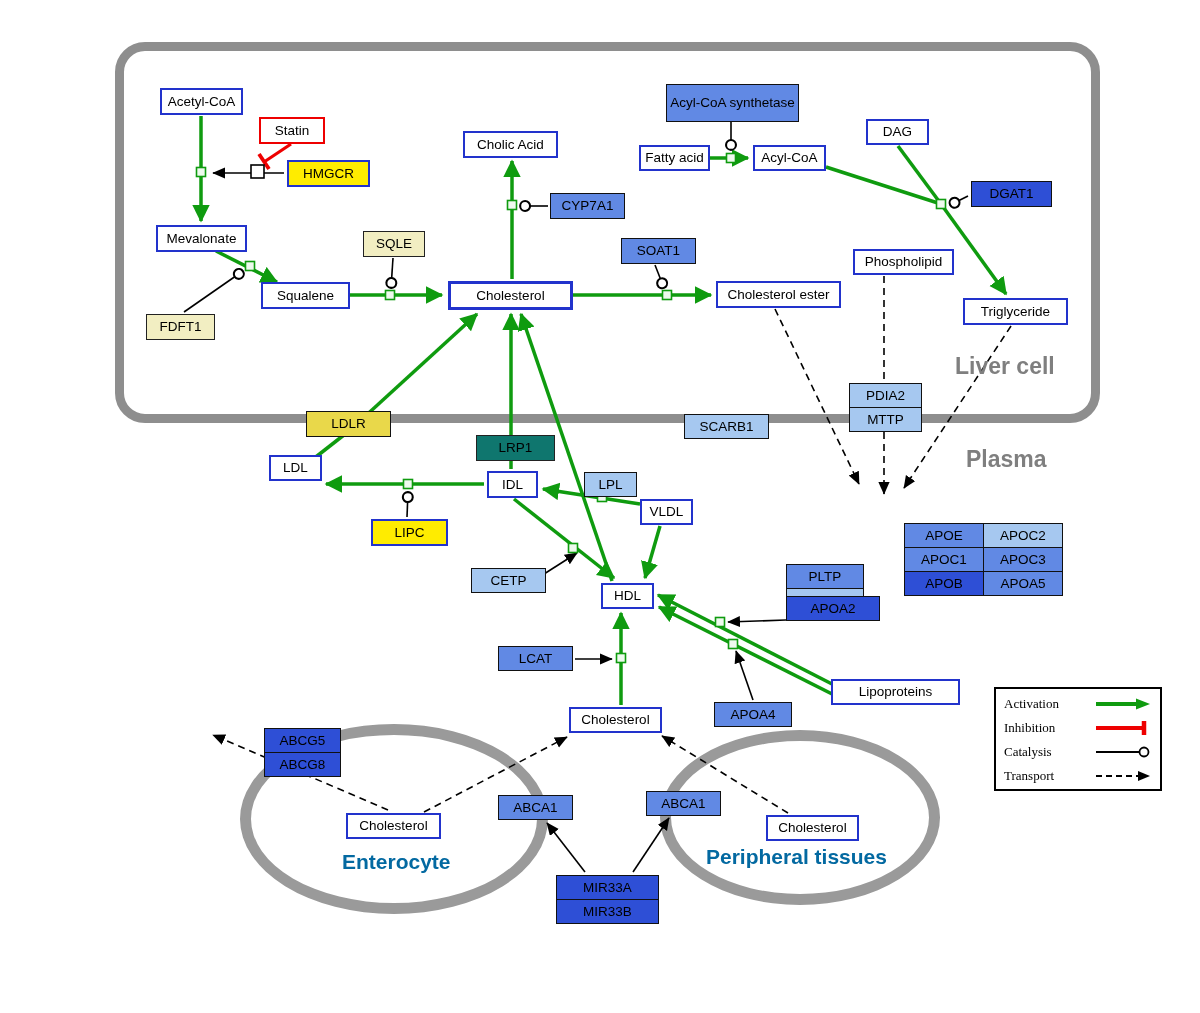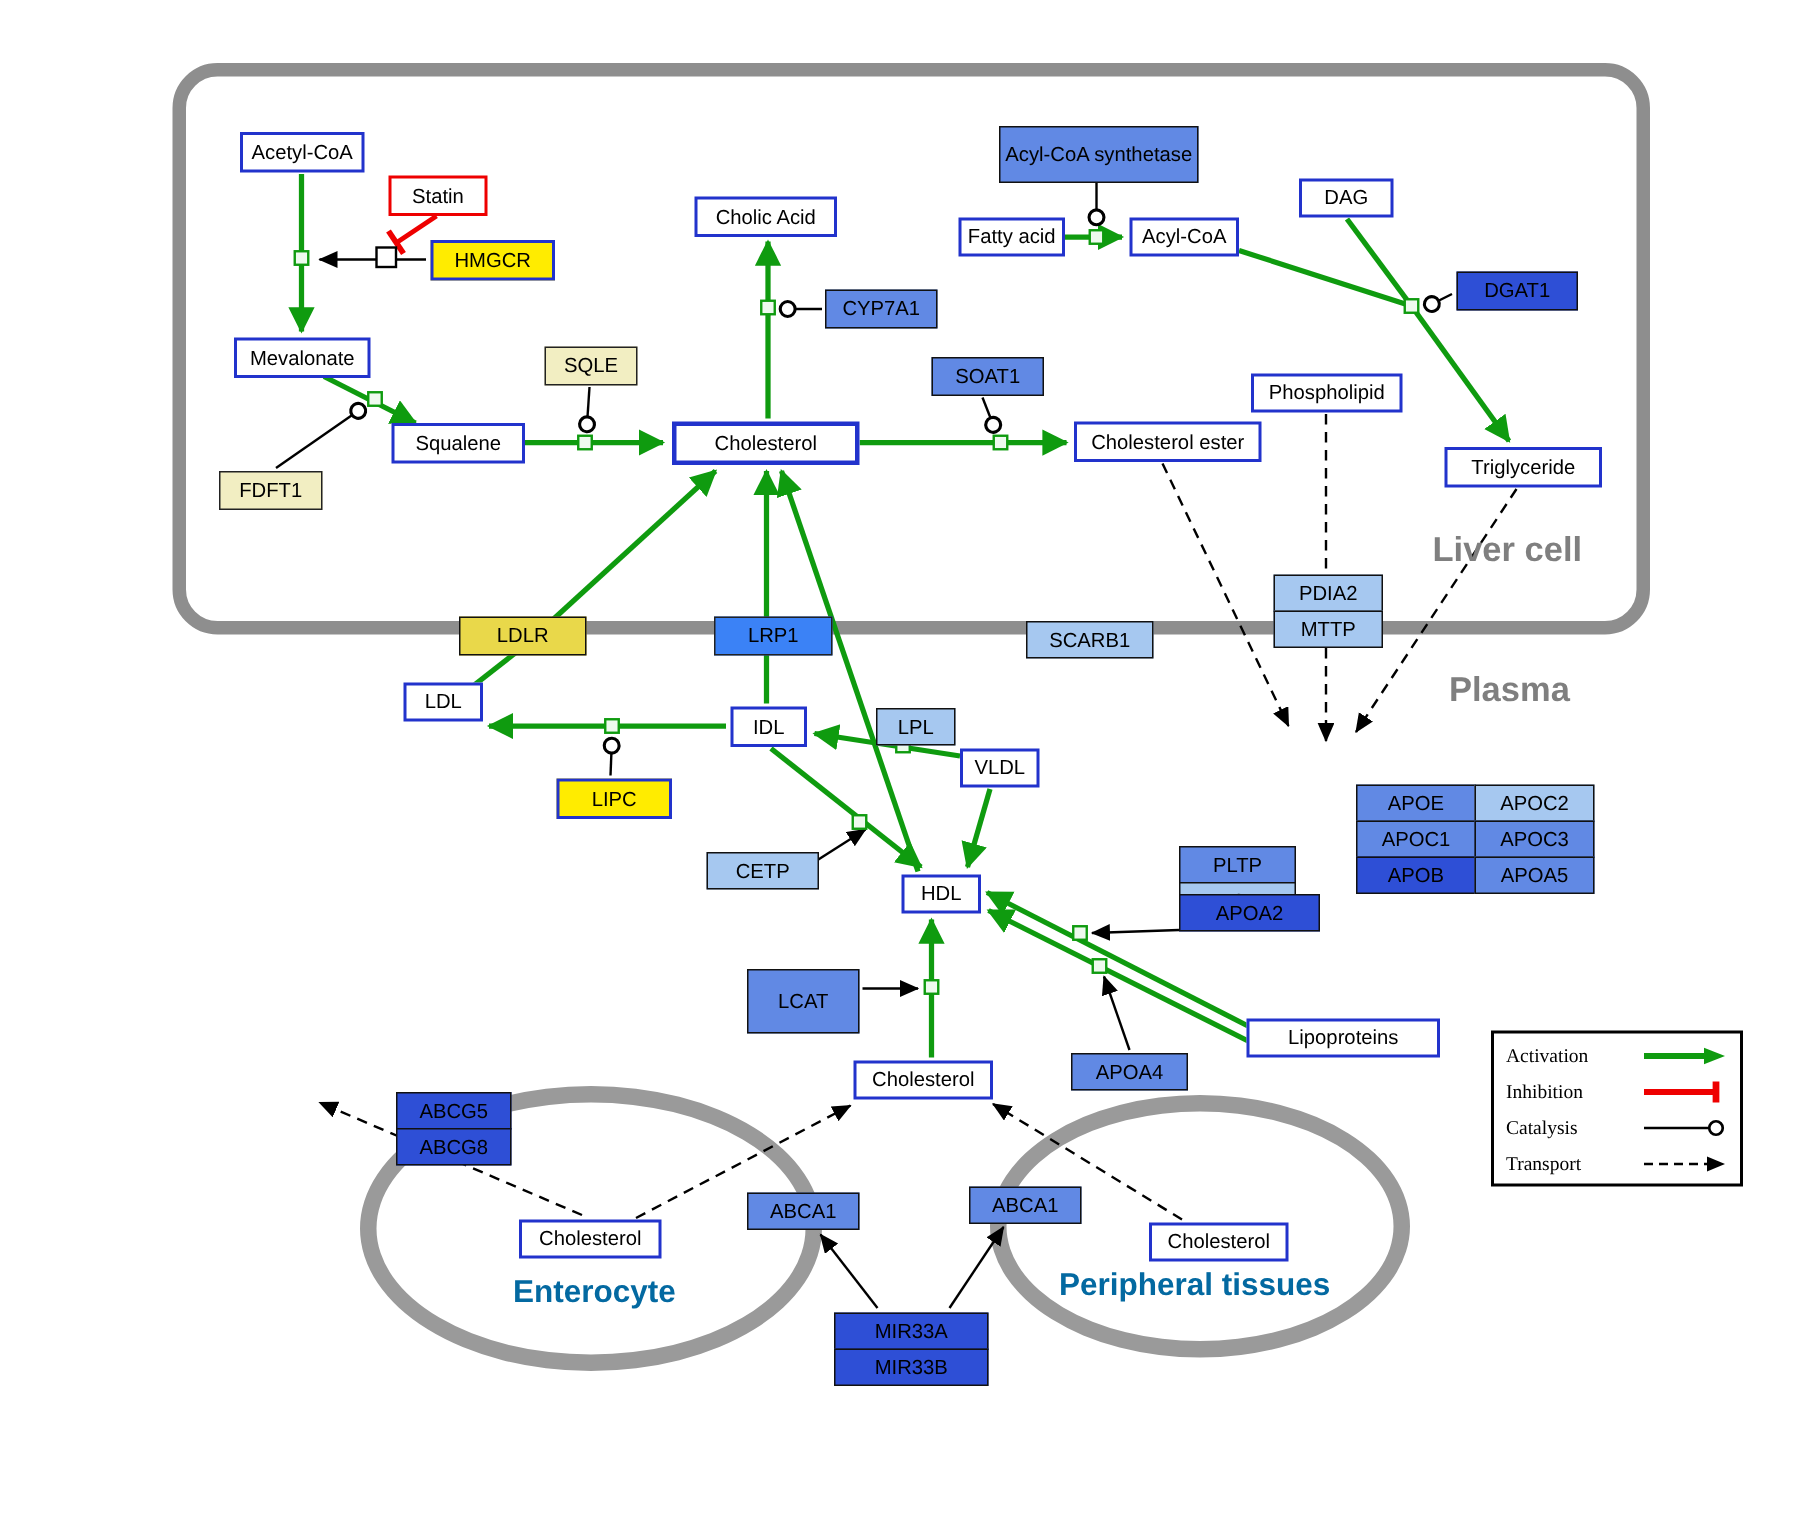--- a/index.html
+++ b/index.html
@@ -15,21 +15,21 @@
   .node {
     position:absolute; z-index:2; display:flex; align-items:center; justify-content:center;
     text-align:center; font-size:13.5px; line-height:1.12; color:#000;
     background:#fff; border:2px solid #2233cc;
   }
   .thick { border-width:3px; }
   .red-border { border:2.5px solid #ee0000;text-align:right; }
   .yellow { background:#ffec00; }
   .yellow2 { background:#e9d84a; border:1.5px solid #111; }
   .pale { background:#f2eec2; border:1.5px solid #222; }
-  .pale2 { background:#3b82f6; border:1.5px solid #222; }
+  .pale2 { background:#0f766e; border:1.5px solid #222;margin-top:24px; }
   .blight { background:#a6c8f0; border:1.5px solid #111; }
   .bmed { background:#6189e4; border:1.5px solid #111; }
   .bdark { background:#2e4fd6; border:1.5px solid #111; }
   .region-label { position:absolute; z-index:2; font-weight:bold; color:#7f7f7f; font-size:23px; }
   .region-label.small { font-size:21px; color:#0369a1; }
   .legend {
     position:absolute; left:994px; top:687px; width:168px; height:104px;
     border:2.5px solid #000; background:#fff; z-index:3; padding:3px 0;
   }
   .legend-row { display:flex; align-items:center; justify-content:space-between; padding:0 8px; height:24px; }
@@ -146,37 +146,37 @@
 <div class="node thick" style="left:448px;top:281px;width:125px;height:29px">Cholesterol</div>
 <div class="node" style="left:463px;top:131px;width:95px;height:27px">Cholic Acid</div>
 <div class="node bmed" style="left:550px;top:193px;width:75px;height:26px">CYP7A1</div>
 <div class="node bmed" style="left:621px;top:238px;width:75px;height:26px">SOAT1</div>
 <div class="node" style="left:716px;top:281px;width:125px;height:27px">Cholesterol ester</div>
 <div class="node bmed" style="left:666px;top:84px;width:133px;height:38px">Acyl-CoA synthetase</div>
 <div class="node" style="left:639px;top:145px;width:71px;height:26px">Fatty acid</div>
 <div class="node" style="left:753px;top:145px;width:73px;height:26px">Acyl-CoA</div>
 <div class="node" style="left:866px;top:119px;width:63px;height:26px">DAG</div>
 <div class="node bdark" style="left:971px;top:181px;width:81px;height:26px">DGAT1</div>
-<div class="node" style="left:834px;top:249px;width:101px;height:26px">Phospholipid</div>
+<div class="node" style="left:853px;top:249px;width:101px;height:26px">Phospholipid</div>
 <div class="node" style="left:963px;top:298px;width:105px;height:27px">Triglyceride</div>
 <div class="node blight" style="left:849px;top:383px;width:73px;height:25px">PDIA2</div>
 <div class="node blight" style="left:849px;top:407px;width:73px;height:25px">MTTP</div>
 
 <div class="node yellow2" style="left:306px;top:411px;width:85px;height:26px">LDLR</div>
 <div class="node pale2" style="left:476px;top:411px;width:79px;height:26px">LRP1</div>
 <div class="node blight" style="left:684px;top:414px;width:85px;height:25px">SCARB1</div>
 
 <div class="node" style="left:269px;top:455px;width:53px;height:26px">LDL</div>
 <div class="node" style="left:487px;top:471px;width:51px;height:27px">IDL</div>
 <div class="node blight" style="left:584px;top:472px;width:53px;height:25px">LPL</div>
 <div class="node" style="left:640px;top:499px;width:53px;height:26px">VLDL</div>
 <div class="node yellow" style="left:371px;top:519px;width:77px;height:27px">LIPC</div>
 <div class="node blight" style="left:471px;top:568px;width:75px;height:25px">CETP</div>
 <div class="node" style="left:601px;top:583px;width:53px;height:26px">HDL</div>
-<div class="node bmed" style="left:498px;top:646px;width:75px;height:43px">LCAT</div>
+<div class="node bmed" style="left:498px;top:646px;width:75px;height:25px">LCAT</div>
 <div class="node bmed" style="left:786px;top:564px;width:78px;height:25px">PLTP</div>
 <div class="node blight" style="left:786px;top:588px;width:78px;height:25px">APOA1</div>
 <div class="node bdark" style="left:786px;top:596px;width:94px;height:25px">APOA2</div>
 <div class="node bmed" style="left:714px;top:702px;width:78px;height:25px">APOA4</div>
 <div class="node" style="left:831px;top:679px;width:129px;height:26px">Lipoproteins</div>
 
 <div class="node bmed" style="left:904px;top:523px;width:80px;height:25px">APOE</div>
 <div class="node blight" style="left:983px;top:523px;width:80px;height:25px">APOC2</div>
 <div class="node bmed" style="left:904px;top:547px;width:80px;height:25px">APOC1</div>
 <div class="node bmed" style="left:983px;top:547px;width:80px;height:25px">APOC3</div>

